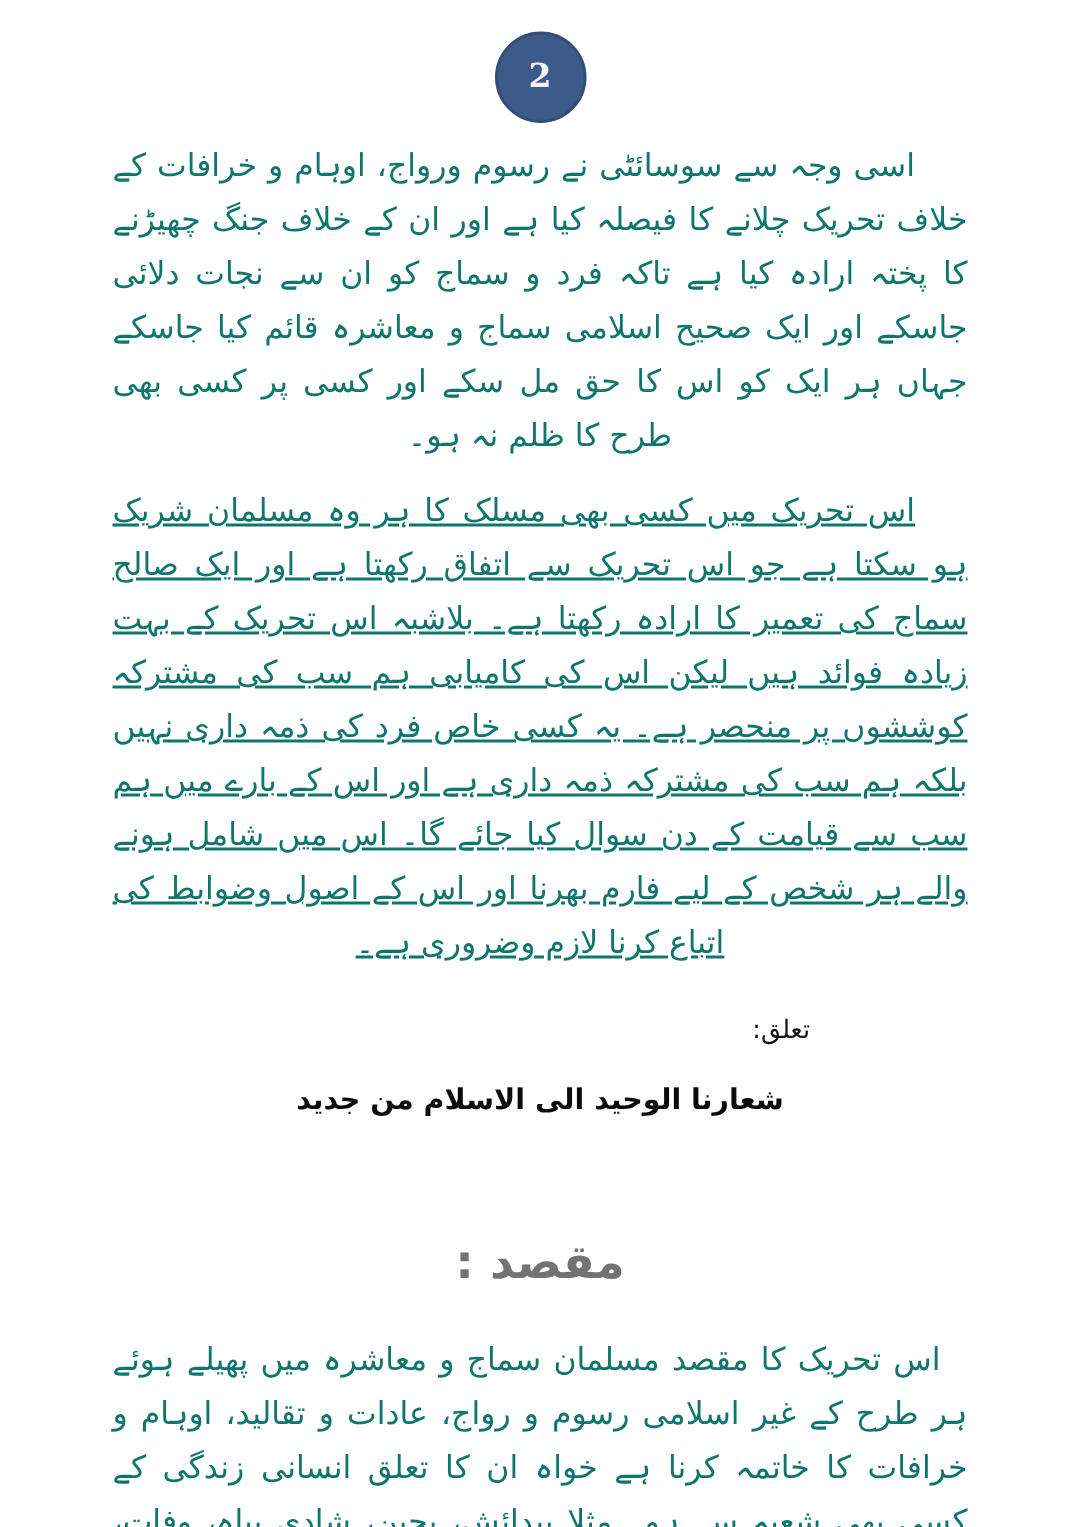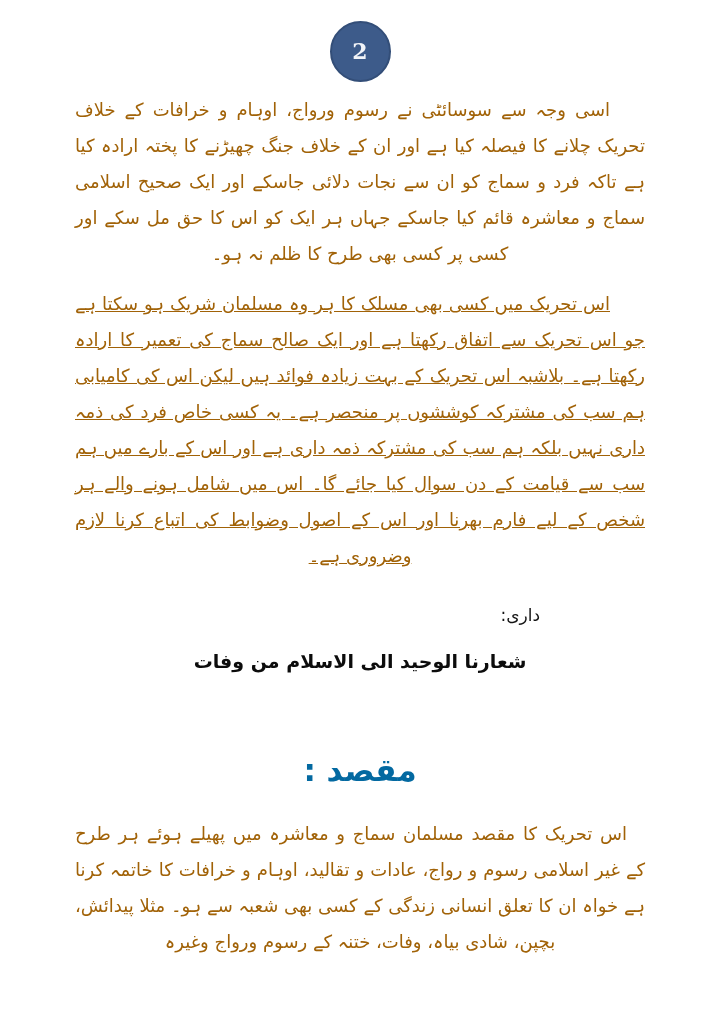--- a/index.html
+++ b/index.html
@@ -39,23 +39,23 @@
   .doc-body {
     direction: rtl;
     padding: 0 75px;
     margin-top: 10px;
   }
 
   .para {
     direction: rtl;
     text-align: justify;
     text-align-last: center;
-    font-size: 18px;
+    font-size: 21px;
     line-height: 36px;
-    color: #a16207;
+    color: #0f766e;
   }
   .para.indented { text-indent: 35px; }
   .para.small-indent { text-indent: 18px; }
 
   .para-1 { margin-top: 8px; }
   .para-2 { margin-top: 14px; text-decoration: underline; }
 
   .slogan-label {
     direction: rtl;
     text-align: right;
@@ -77,44 +77,44 @@
 
   .para-3 { margin-top: 22px; }
 
   .purpose-heading {
     direction: rtl;
     text-align: center;
     font-weight: bold;
     font-size: 31px;
     line-height: 40px;
     margin-top: 74px;
-    color: #0369a1;
+    color: #737373;
     letter-spacing: 1px;
   }
 
   .para-4 { margin-top: 26px; }
 </style>
 </head>
 <body>
 
 <div class="page">
 
   <div class="page-number-badge">
     <span>2</span>
   </div>
 
   <div class="doc-body">
 
     <p class="para indented para-1">اسی وجہ سے سوسائٹی نے رسوم ورواج، اوہام و خرافات کے خلاف تحریک چلانے کا فیصلہ کیا ہے اور ان کے خلاف جنگ چھیڑنے کا پختہ ارادہ کیا ہے تاکہ فرد و سماج کو ان سے نجات دلائی جاسکے اور ایک صحیح اسلامی سماج و معاشرہ قائم کیا جاسکے جہاں ہر ایک کو اس کا حق مل سکے اور کسی پر کسی بھی طرح کا ظلم نہ ہو۔</p>
 
     <p class="para indented para-2">اس تحریک میں کسی بھی مسلک کا ہر وہ مسلمان شریک ہو سکتا ہے جو اس تحریک سے اتفاق رکھتا ہے اور ایک صالح سماج کی تعمیر کا ارادہ رکھتا ہے۔ بلاشبہ اس تحریک کے بہت زیادہ فوائد ہیں لیکن اس کی کامیابی ہم سب کی مشترکہ کوششوں پر منحصر ہے۔ یہ کسی خاص فرد کی ذمہ داری نہیں بلکہ ہم سب کی مشترکہ ذمہ داری ہے اور اس کے بارے میں ہم سب سے قیامت کے دن سوال کیا جائے گا۔ اس میں شامل ہونے والے ہر شخص کے لیے فارم بھرنا اور اس کے اصول وضوابط کی اتباع کرنا لازم وضروری ہے۔</p>
 
-    <p class="slogan-label">داری:</p>
+    <p class="slogan-label">تعلق:</p>
 
-    <p class="slogan-arabic">شعارنا الوحید الی الاسلام من وفات</p>
+    <p class="slogan-arabic">شعارنا الوحید الی الاسلام من جدید</p>
 
 
     <h2 class="purpose-heading">مقصد :</h2>
 
     <p class="para small-indent para-4">اس تحریک کا مقصد مسلمان سماج و معاشرہ میں پھیلے ہوئے ہر طرح کے غیر اسلامی رسوم و رواج، عادات و تقالید، اوہام و خرافات کا خاتمہ کرنا ہے خواہ ان کا تعلق انسانی زندگی کے کسی بھی شعبہ سے ہو۔ مثلا پیدائش، بچپن، شادی بیاہ، وفات، ختنہ کے رسوم ورواج وغیرہ</p>
 
   </div>
 
 </div>
 

